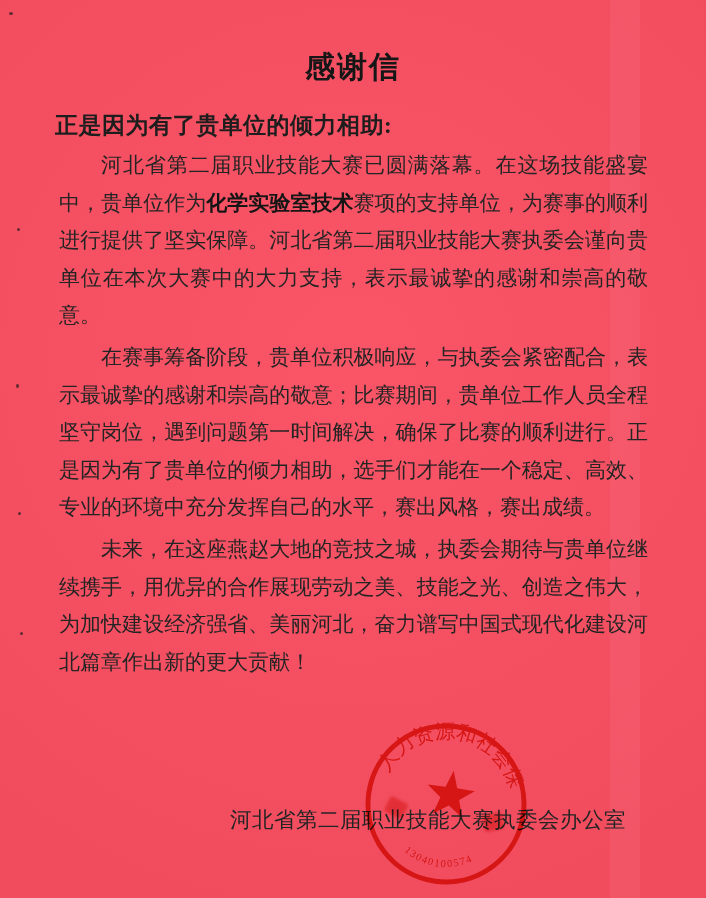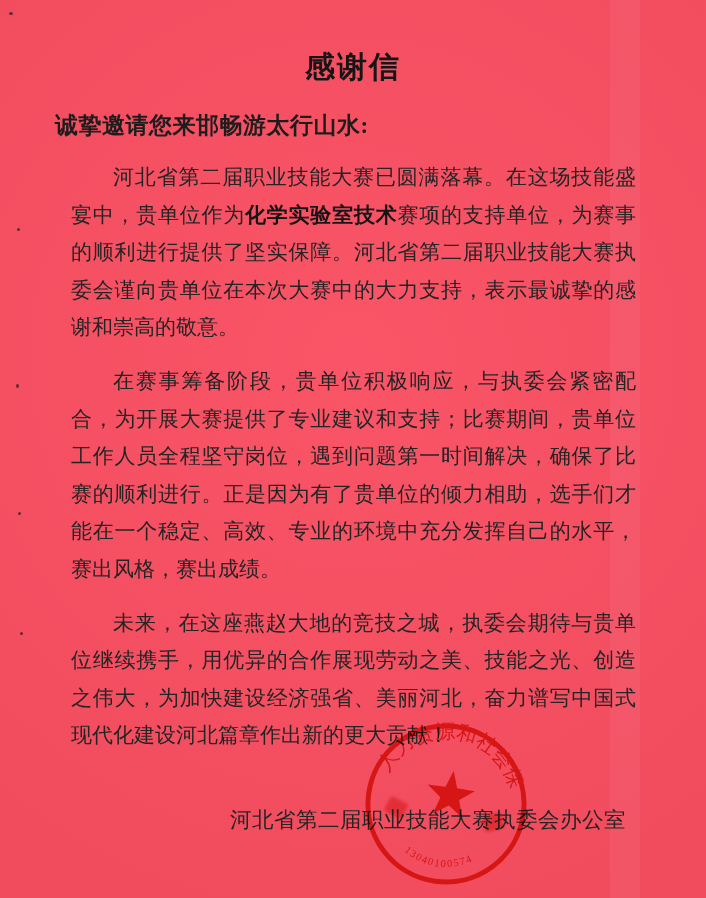--- a/index.html
+++ b/index.html
@@ -38,21 +38,21 @@
     font-size: 23px; font-weight: 700; color: #1d1d1d;
     letter-spacing: 0.5px;
   }
   .body-text {
     position: absolute; top: 143px; left: 55px; width: 597px;
     font-size: 21px; line-height: 37.6px;
     text-align: justify;
     color: #242424;
   }
   .body-text p {
-    margin: 16px;
+    margin: 4px;
     text-indent: 2em;
   }
   .body-text b { font-weight: 700; color: #151515; }
   .sign-block {
     position: absolute; top: 799px; left: 230px; width: 420px;
     text-align: left; line-height: 42px;
     font-size: 21.5px; color: #242424;
     letter-spacing: 0.5px;
   }
   .stamp {
@@ -67,25 +67,25 @@
 </style>
 </head>
 <body>
 
 <div class="page">
 
   <div class="scan-band"></div>
 
   <h1 class="title">感谢信</h1>
 
-  <div class="salutation">诚挚邀请您来邯畅游太行山水:</div>
+  <div class="salutation">正是因为有了贵单位的倾力相助:</div>
 
   <div class="body-text">
     <p><span>河北省第二届职业技能大赛已圆满落幕。在这场技能盛宴中，贵单位作为</span><b>化学实验室技术</b><span>赛项的支持单位，为赛事的顺利进行提供了坚实保障。河北省第二届职业技能大赛执委会谨向贵单位在本次大赛中的大力支持，表示最诚挚的感谢和崇高的敬意。</span></p>
-    <p>在赛事筹备阶段，贵单位积极响应，与执委会紧密配合，为开展大赛提供了专业建议和支持；比赛期间，贵单位工作人员全程坚守岗位，遇到问题第一时间解决，确保了比赛的顺利进行。正是因为有了贵单位的倾力相助，选手们才能在一个稳定、高效、专业的环境中充分发挥自己的水平，赛出风格，赛出成绩。</p>
+    <p>在赛事筹备阶段，贵单位积极响应，与执委会紧密配合，表示最诚挚的感谢和崇高的敬意；比赛期间，贵单位工作人员全程坚守岗位，遇到问题第一时间解决，确保了比赛的顺利进行。正是因为有了贵单位的倾力相助，选手们才能在一个稳定、高效、专业的环境中充分发挥自己的水平，赛出风格，赛出成绩。</p>
     <p>未来，在这座燕赵大地的竞技之城，执委会期待与贵单位继续携手，用优异的合作展现劳动之美、技能之光、创造之伟大，为加快建设经济强省、美丽河北，奋力谱写中国式现代化建设河北篇章作出新的更大贡献！</p>
   </div>
 
   <div class="sign-block">
     <div>河北省第二届职业技能大赛执委会办公室</div>
   </div>
 
   <svg class="stamp" viewBox="0 0 170 170" width="170" height="170">
     <defs>
       <path id="arcTop" d="M 23 62.4 A 66 66 0 0 1 147 62.4" fill="none"></path>

